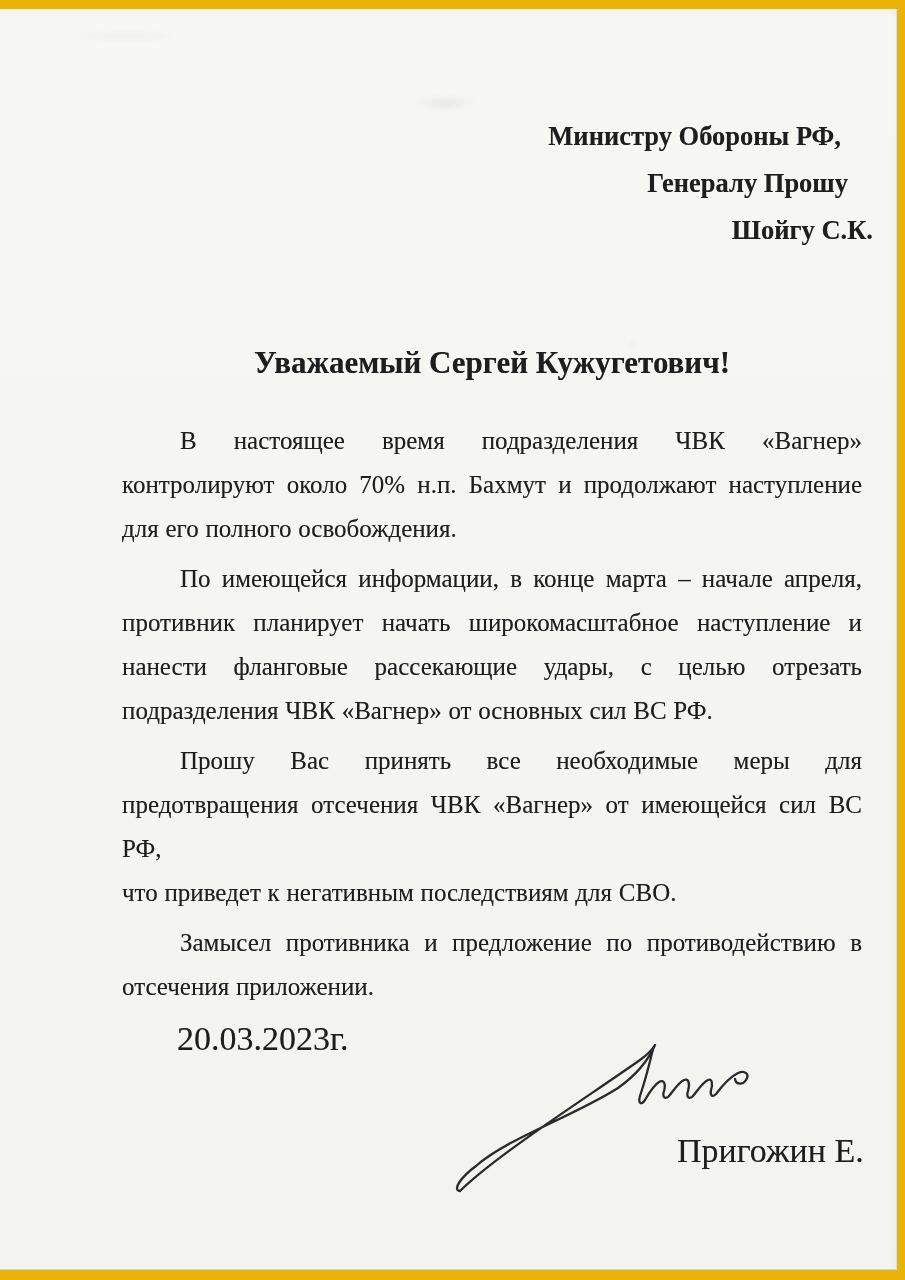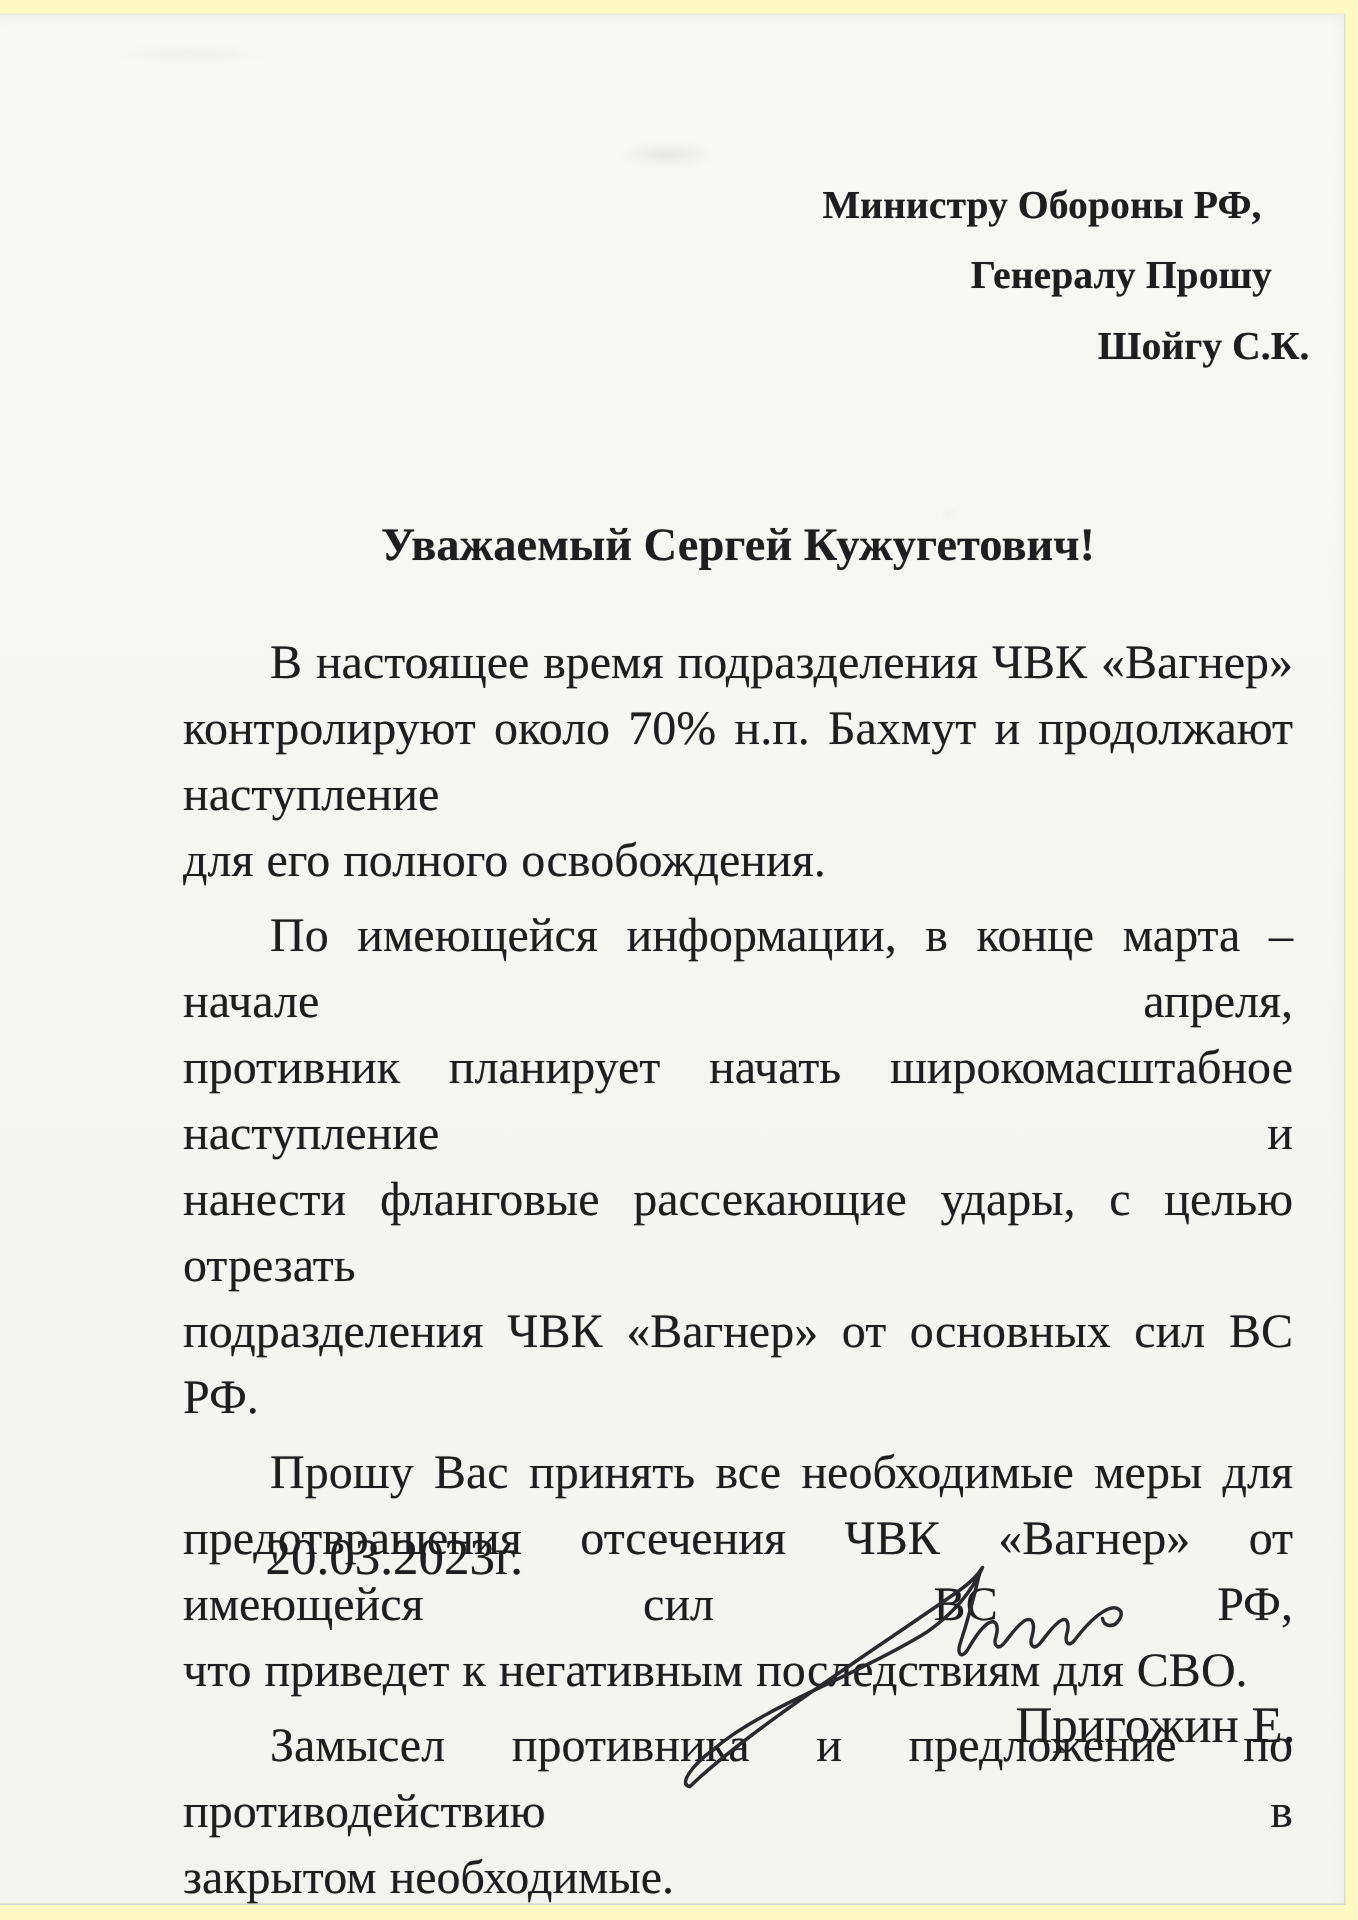--- a/index.html
+++ b/index.html
@@ -7,21 +7,21 @@
     --ink:#1e1e20;
   }
   html,body{
     margin:0;padding:0;
     width:905px;height:1280px;
     background:#fdfdfd;
     overflow:hidden;
     font-family:"Liberation Serif","DejaVu Serif",serif;
   }
   .stage{
-    position:relative;width:905px;height:1280px;background:#fef9c3;
+    position:relative;width:905px;height:1280px;background:#eab308;
   }
   
   .paper{
     position:absolute;left:0;top:9px;width:896px;height:1259px;
     background:linear-gradient(180deg,#f7f7f4 0%,var(--paper) 45%,#f3f3f0 100%);
     border-right:1px solid #dcdcda;
     border-bottom:1px solid #d3d3d1;
     border-top:1px solid #ececea;
     box-shadow:inset 0 8px 10px -8px rgba(0,0,0,.05), inset -8px 0 10px -8px rgba(0,0,0,.04);
     color:var(--ink);
@@ -49,21 +49,21 @@
 
   
   .salutation{
     position:absolute;left:122px;top:330px;width:740px;
     font-weight:bold;font-size:31px;line-height:45px;text-align:center;
   }
 
   
   .body{
     position:absolute;left:122px;top:409px;width:740px;
-    font-size:32px;line-height:44px;
+    font-size:25px;line-height:44px;
   }
   .para{margin:0 0 6px 0;padding:0;}
   .bline{display:block;text-align:justify;text-align-last:justify;word-spacing:.02em;}
   .bline.first{text-indent:58px;}
   .bline.last{text-align-last:left;}
 
   
   .date{
     position:absolute;left:177px;top:1012px;
     font-size:34px;line-height:34px;
@@ -110,21 +110,21 @@
         <span class="bline">нанести фланговые рассекающие удары, с целью отрезать</span>
         <span class="bline last">подразделения ЧВК «Вагнер» от основных сил ВС РФ.</span>
       </p>
       <p class="para">
         <span class="bline first">Прошу Вас принять все необходимые меры для</span>
         <span class="bline">предотвращения отсечения ЧВК «Вагнер» от имеющейся сил ВС РФ,</span>
         <span class="bline last">что приведет к негативным последствиям для СВО.</span>
       </p>
       <p class="para">
         <span class="bline first">Замысел противника и предложение по противодействию в</span>
-        <span class="bline last">закрытом необходимые.</span>
+        <span class="bline last">отсечения приложении.</span>
       </p>
     </div>
 
     <div class="date txt">20.03.2023г.</div>
 
     <div class="signature">
       <svg viewBox="0 0 322 172" xmlns="http://www.w3.org/2000/svg" aria-hidden="true">
         <g fill="none" stroke="#2a2a2e" stroke-width="2.3" stroke-linecap="round" stroke-linejoin="round">
 
           <path d="M 12 155

